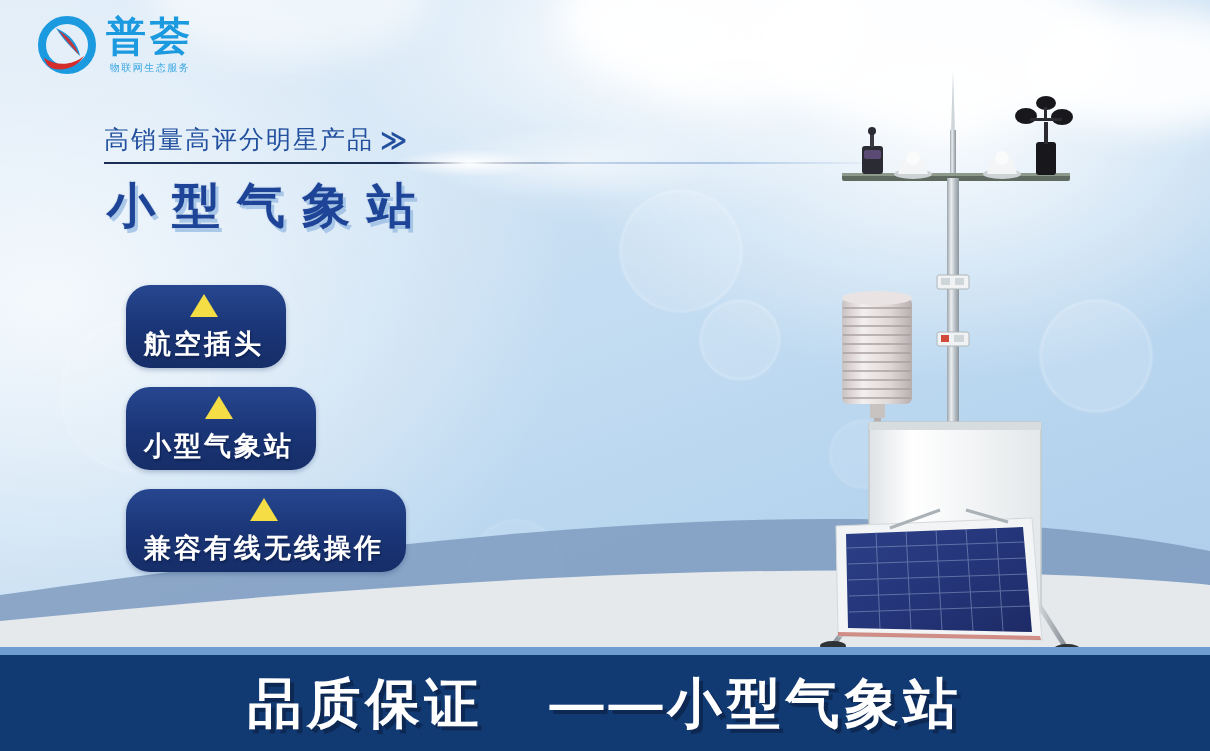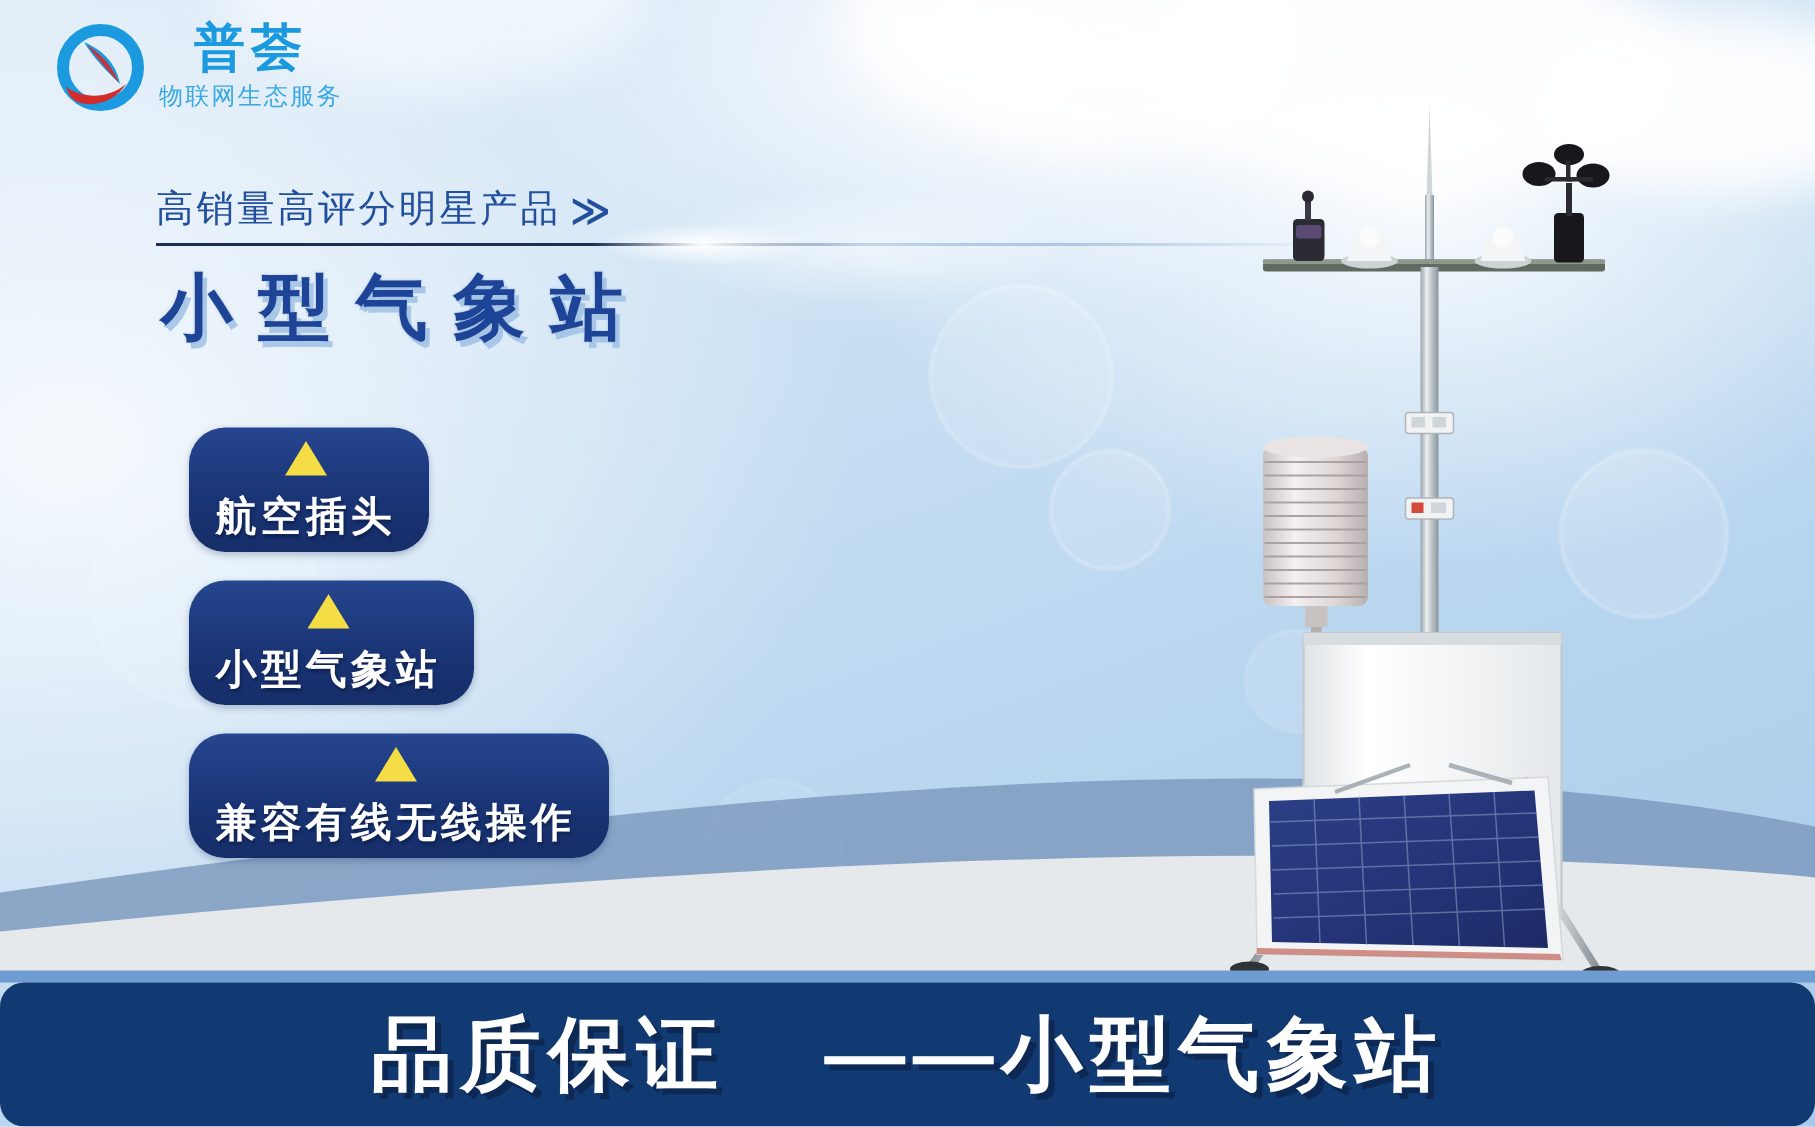--- a/index.html
+++ b/index.html
@@ -34,22 +34,22 @@
   .b5{left:470px;top:520px;width:90px;height:90px;opacity:.45;}
   .b6{left:830px;top:420px;width:66px;height:66px;opacity:.6;}
 
   
   .ground{position:absolute;left:0;bottom:96px;width:1210px;height:180px;overflow:hidden;}
 
   
   .logo{position:absolute;left:36px;top:14px;display:flex;align-items:center;gap:8px;}
   .logo-mark{width:62px;height:62px;position:relative;flex:none;}
   .logo-text{display:flex;flex-direction:column;align-items:center;}
-  .logo-name{font-size:34px;font-weight:bold;color:#1b9ae0;letter-spacing:4px;line-height:1;}
-  .logo-tag{font-size:16px;color:#3aa8e3;letter-spacing:1.5px;margin-top:5px;}
+  .logo-name{font-size:40px;font-weight:bold;color:#1b9ae0;letter-spacing:4px;line-height:1;}
+  .logo-tag{font-size:10px;color:#3aa8e3;letter-spacing:1.5px;margin-top:5px;}
 
   
   .kicker-wrap{position:absolute;left:104px;top:126px;width:790px;}
   .kicker{display:flex;align-items:flex-start;gap:6px;font-size:25px;color:#22509e;letter-spacing:2px;line-height:1.1;}
   .kicker-chev{font-size:26px;color:#22509e;font-weight:bold;}
   .rule{position:relative;margin-top:7px;height:2px;width:786px;
         background:linear-gradient(90deg,#1b2f55 0%,#1b2f55 42%,rgba(120,160,210,.85) 62%,rgba(255,255,255,0) 100%);}
   .flare{position:absolute;left:290px;top:-13px;width:150px;height:28px;border-radius:50%;
          background:radial-gradient(ellipse at center,rgba(255,255,255,.98) 0%,rgba(255,255,255,0) 70%);}
   .flare2{position:absolute;left:330px;top:-36px;width:280px;height:76px;border-radius:50%;
@@ -69,21 +69,21 @@
        border-bottom:23px solid #f5dd46;flex:none;}
   .pill-label{color:#ffffff;font-size:27px;font-weight:bold;letter-spacing:3px;line-height:1;
               text-shadow:1px 2px 2px rgba(8,22,60,.55);}
 
   
   .product{position:absolute;left:790px;top:70px;width:380px;height:580px;}
 
   
   .strip{position:absolute;left:0;bottom:96px;width:1210px;height:8px;background:#6f9dd1;}
   .footer{position:absolute;left:0;bottom:0;width:1210px;height:96px;background:#123a72;
-          display:flex;align-items:center;justify-content:center;gap:66px;border-radius:16px;}
+          display:flex;align-items:center;justify-content:center;gap:66px;}
   .footer-main,.footer-sub{color:#ffffff;font-size:54px;font-weight:bold;letter-spacing:5px;line-height:1;
           text-shadow:4px 4px 0 rgba(7,26,58,.55);}
 </style>
 </head>
 <body>
 
 <div class="banner">
 
   <div class="cloud c1"></div>
   <div class="cloud c2"></div>

